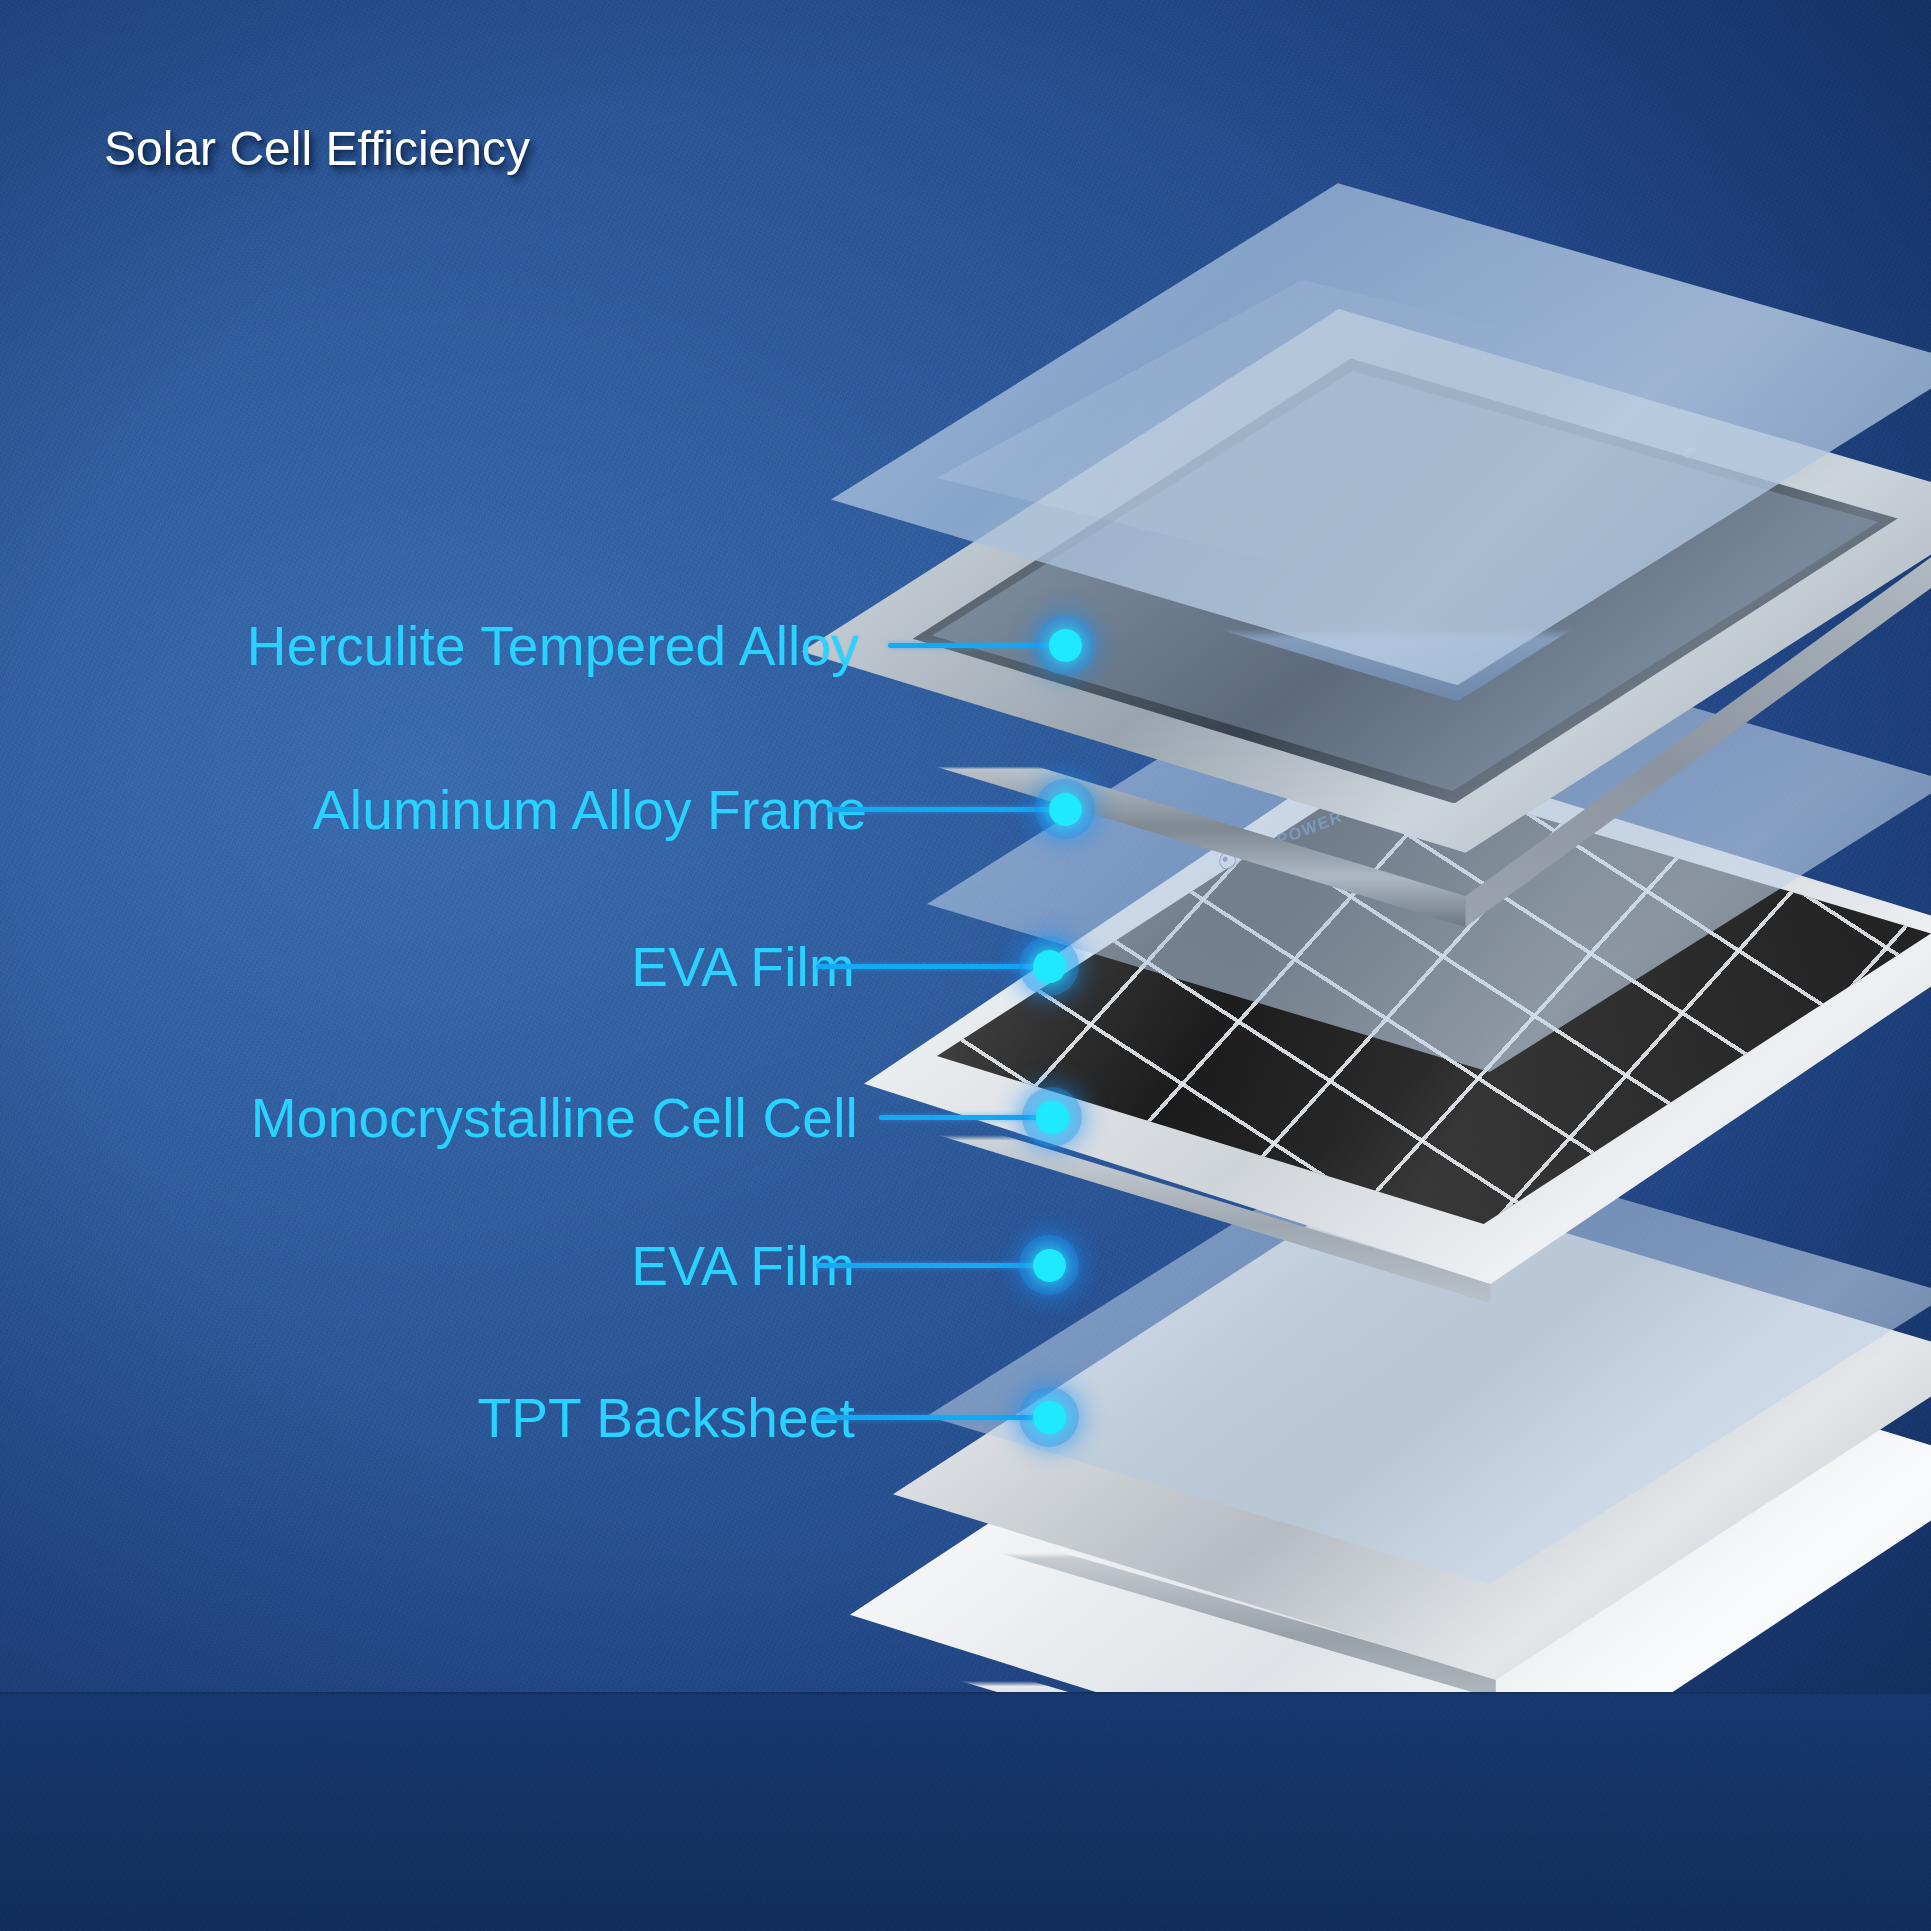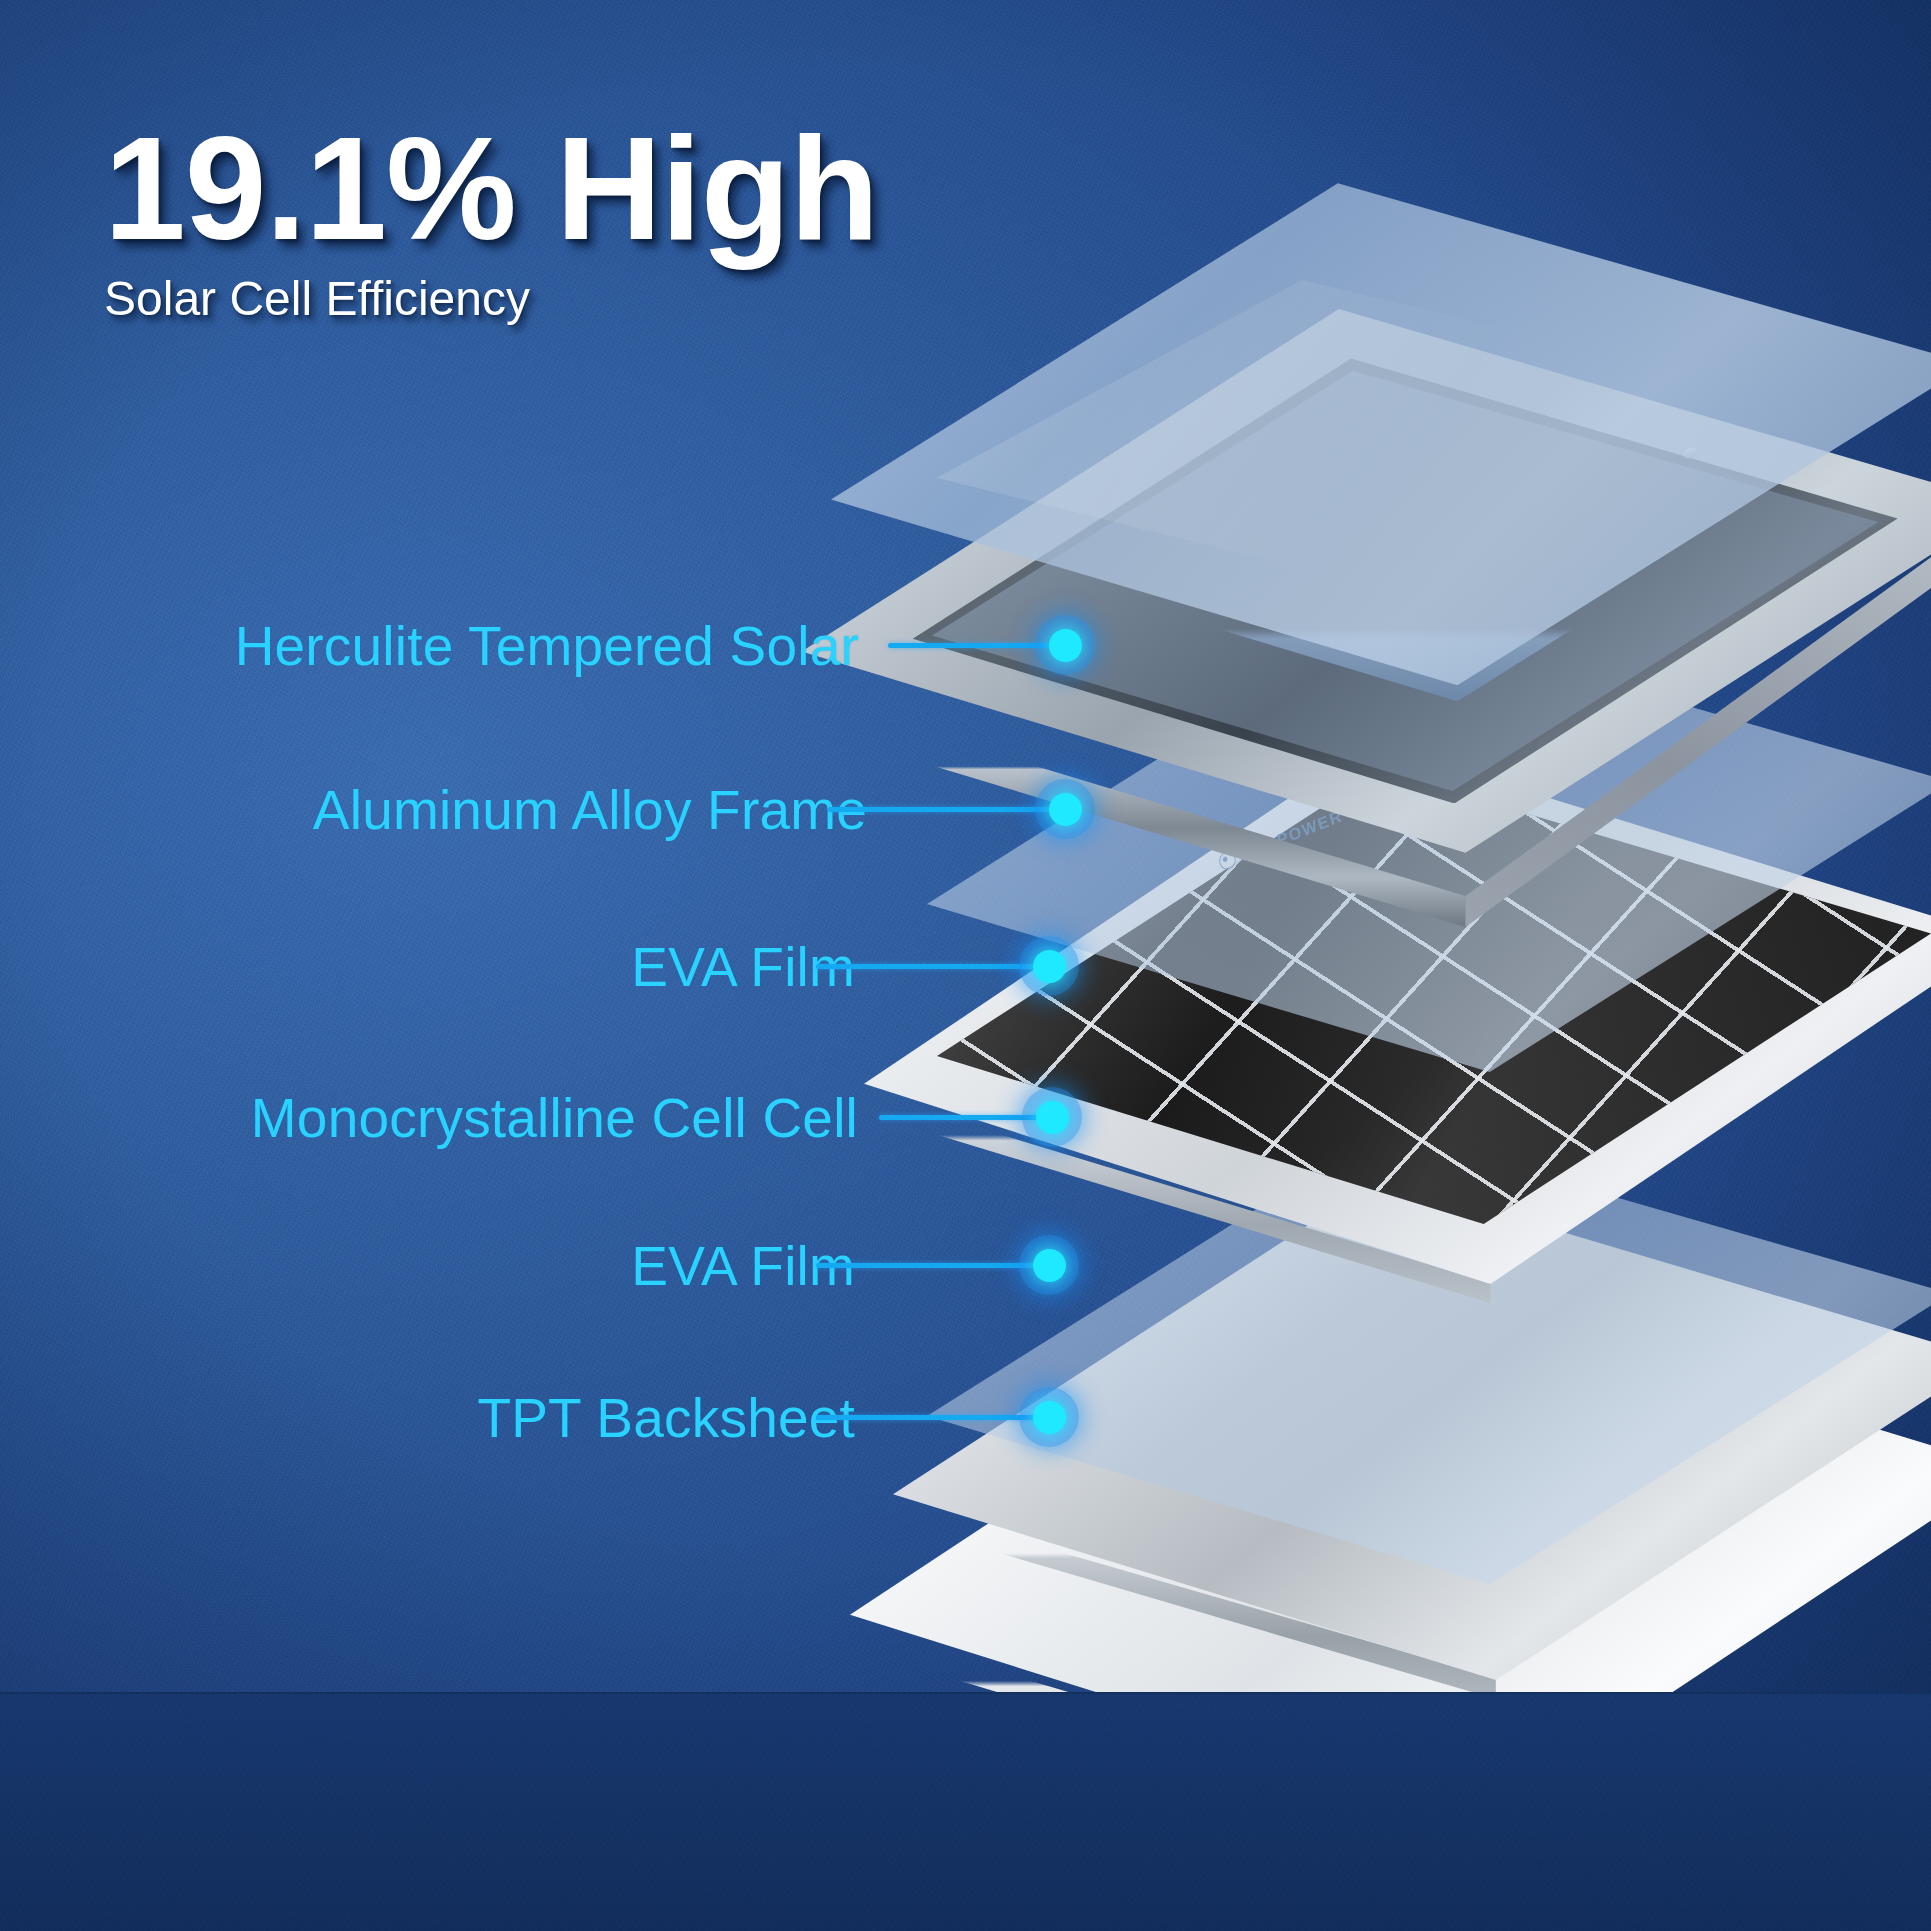--- a/index.html
+++ b/index.html
@@ -253,26 +253,25 @@
     <div class="sheet glass-top-edge"></div>
     <div class="sheet glass-top"></div>
     <div class="sheet glass-gloss"></div>
   </div>
 
   <div class="bottom-band"></div>
   <div class="bottom-band-noise"></div>
   <div class="bottom-band-edge"></div>
 
   <div class="headline">
-    <div class="hl-main">19.1%  High</div>
     <div class="hl-sub">Solar Cell Efficiency</div>
   </div>
 
   <div class="callout" style="left:154px;top:645px;width:705px;">
-    <span class="co-text">Herculite Tempered Solar</span>
+    <span class="co-text">Herculite Tempered Alloy</span>
     <span class="co-line" style="left:734px;top:-1.9px;width:164px;"></span>
     <span class="co-dot" style="left:881px;top:-30px;"></span>
   </div>
 
   <div class="callout" style="left:162px;top:809px;width:705px;">
     <span class="co-text">Aluminum Alloy Frame</span>
     <span class="co-line" style="left:666px;top:-1.9px;width:224px;"></span>
     <span class="co-dot" style="left:873px;top:-30px;"></span>
   </div>
 

